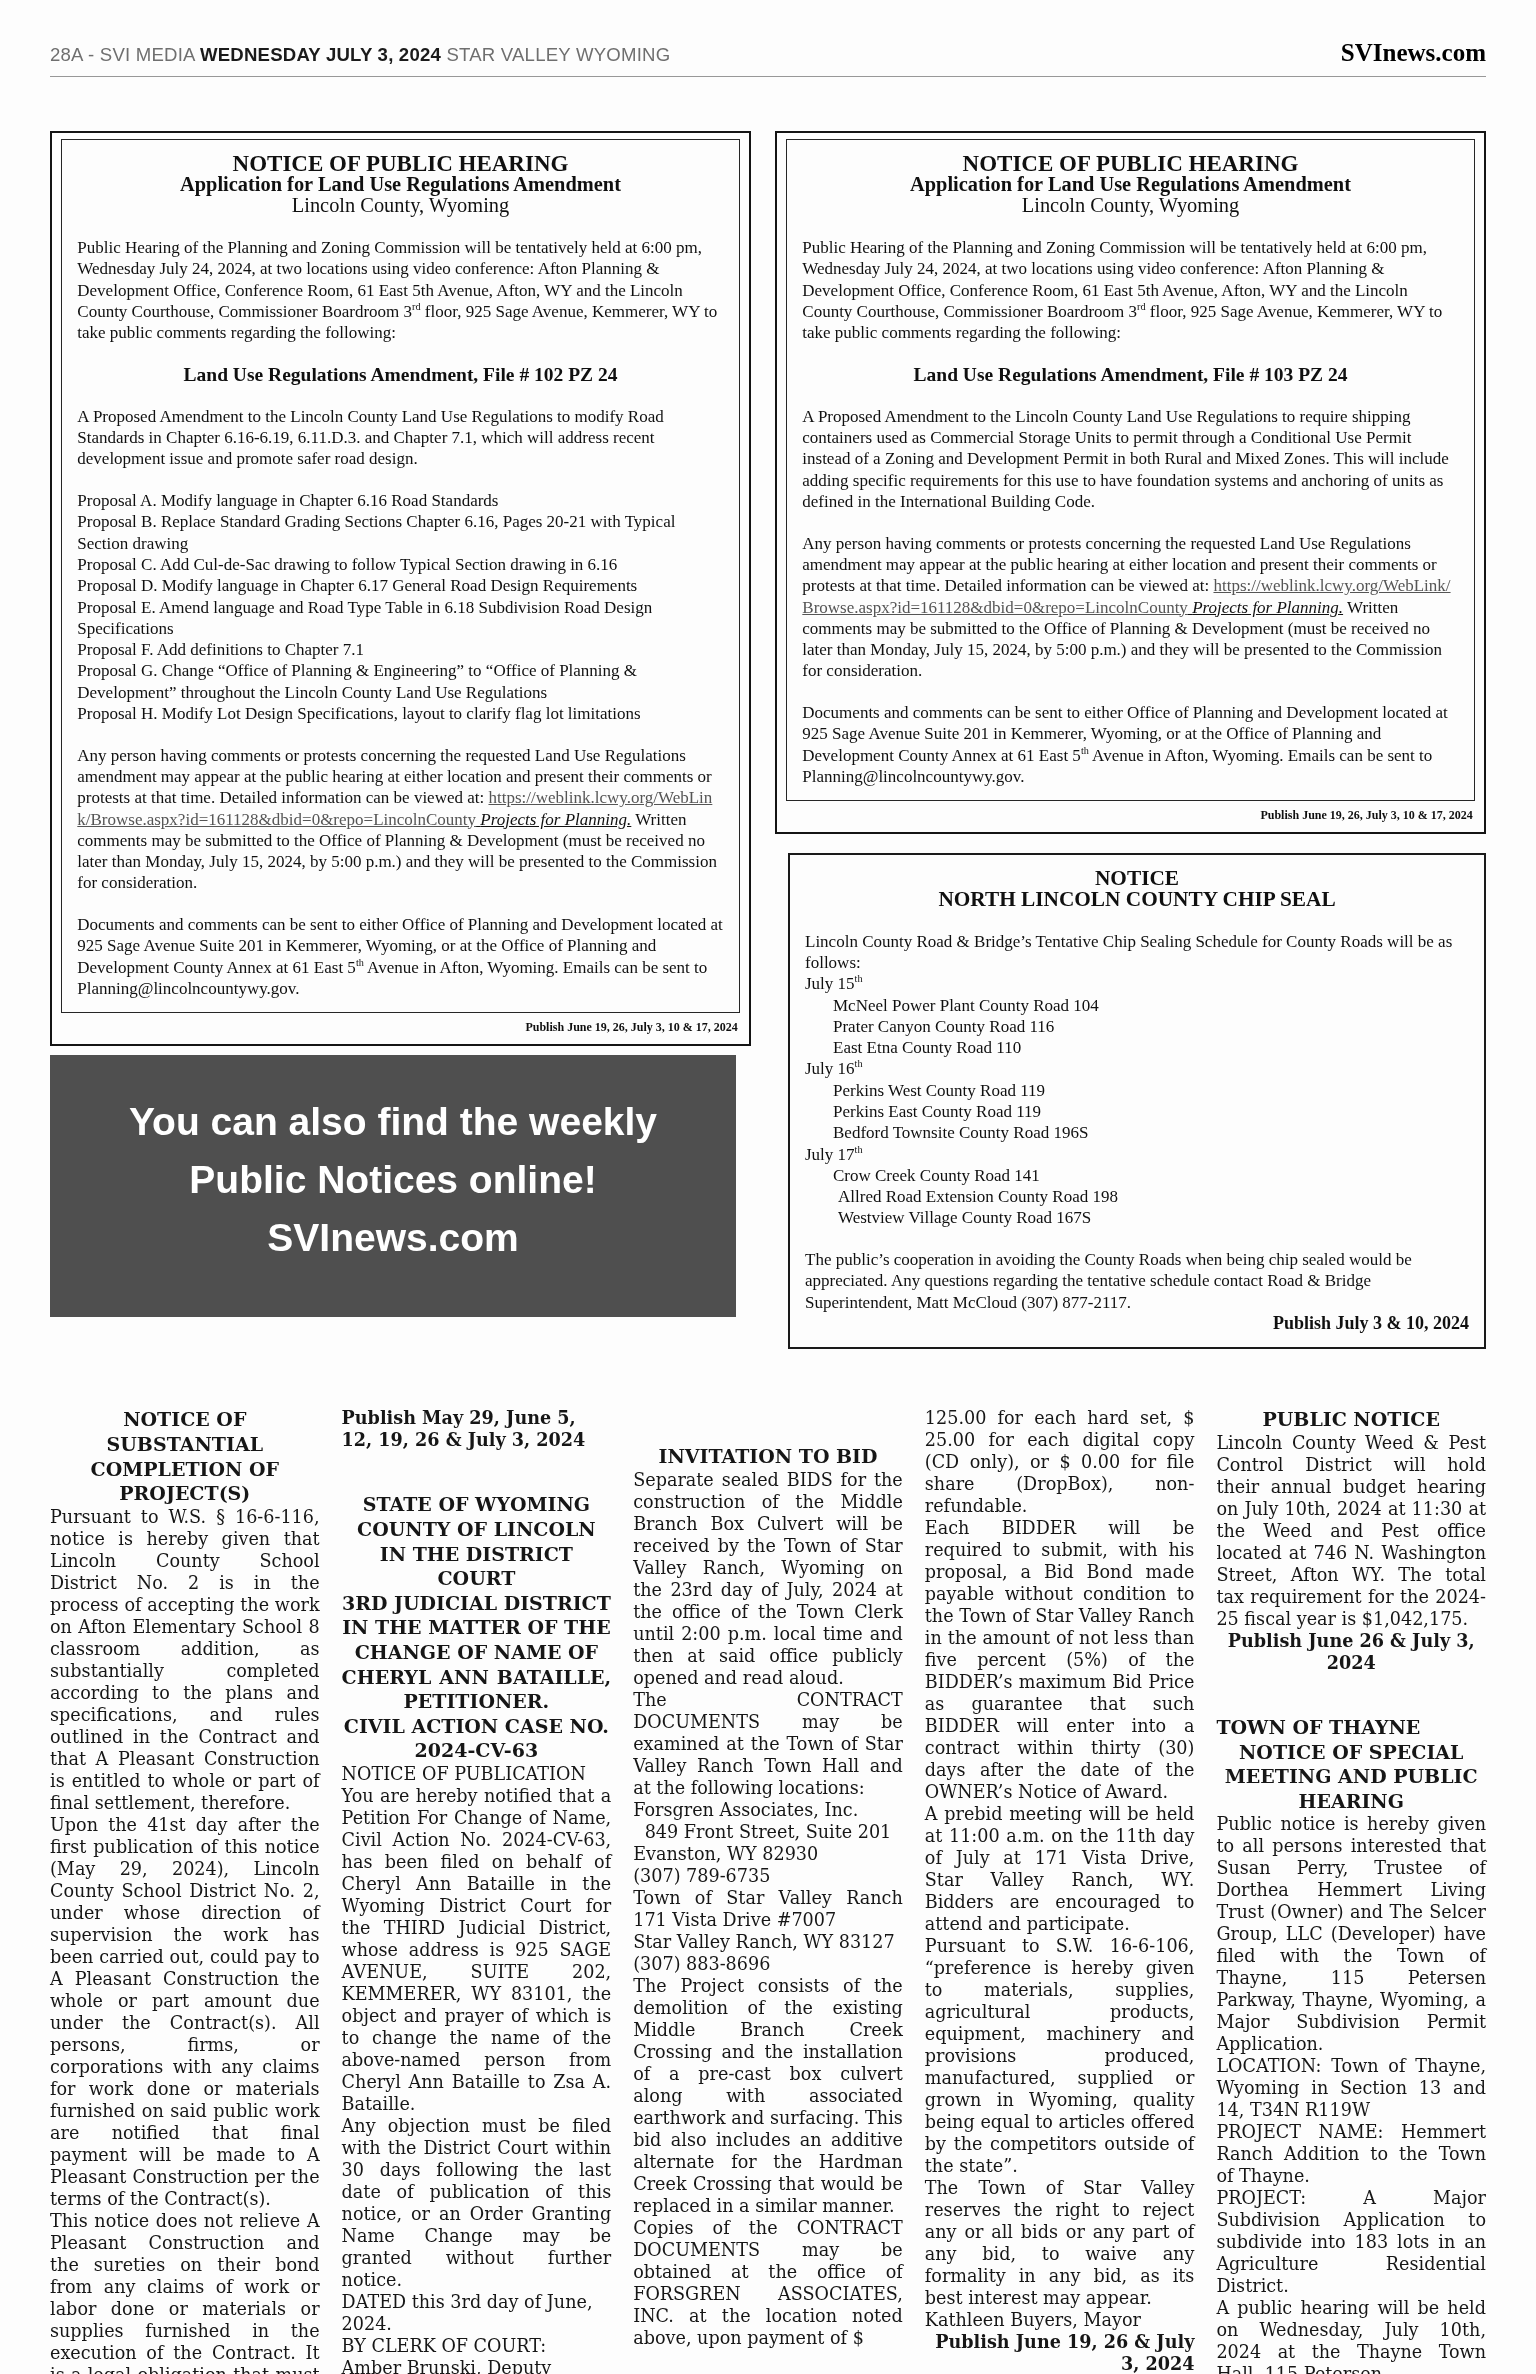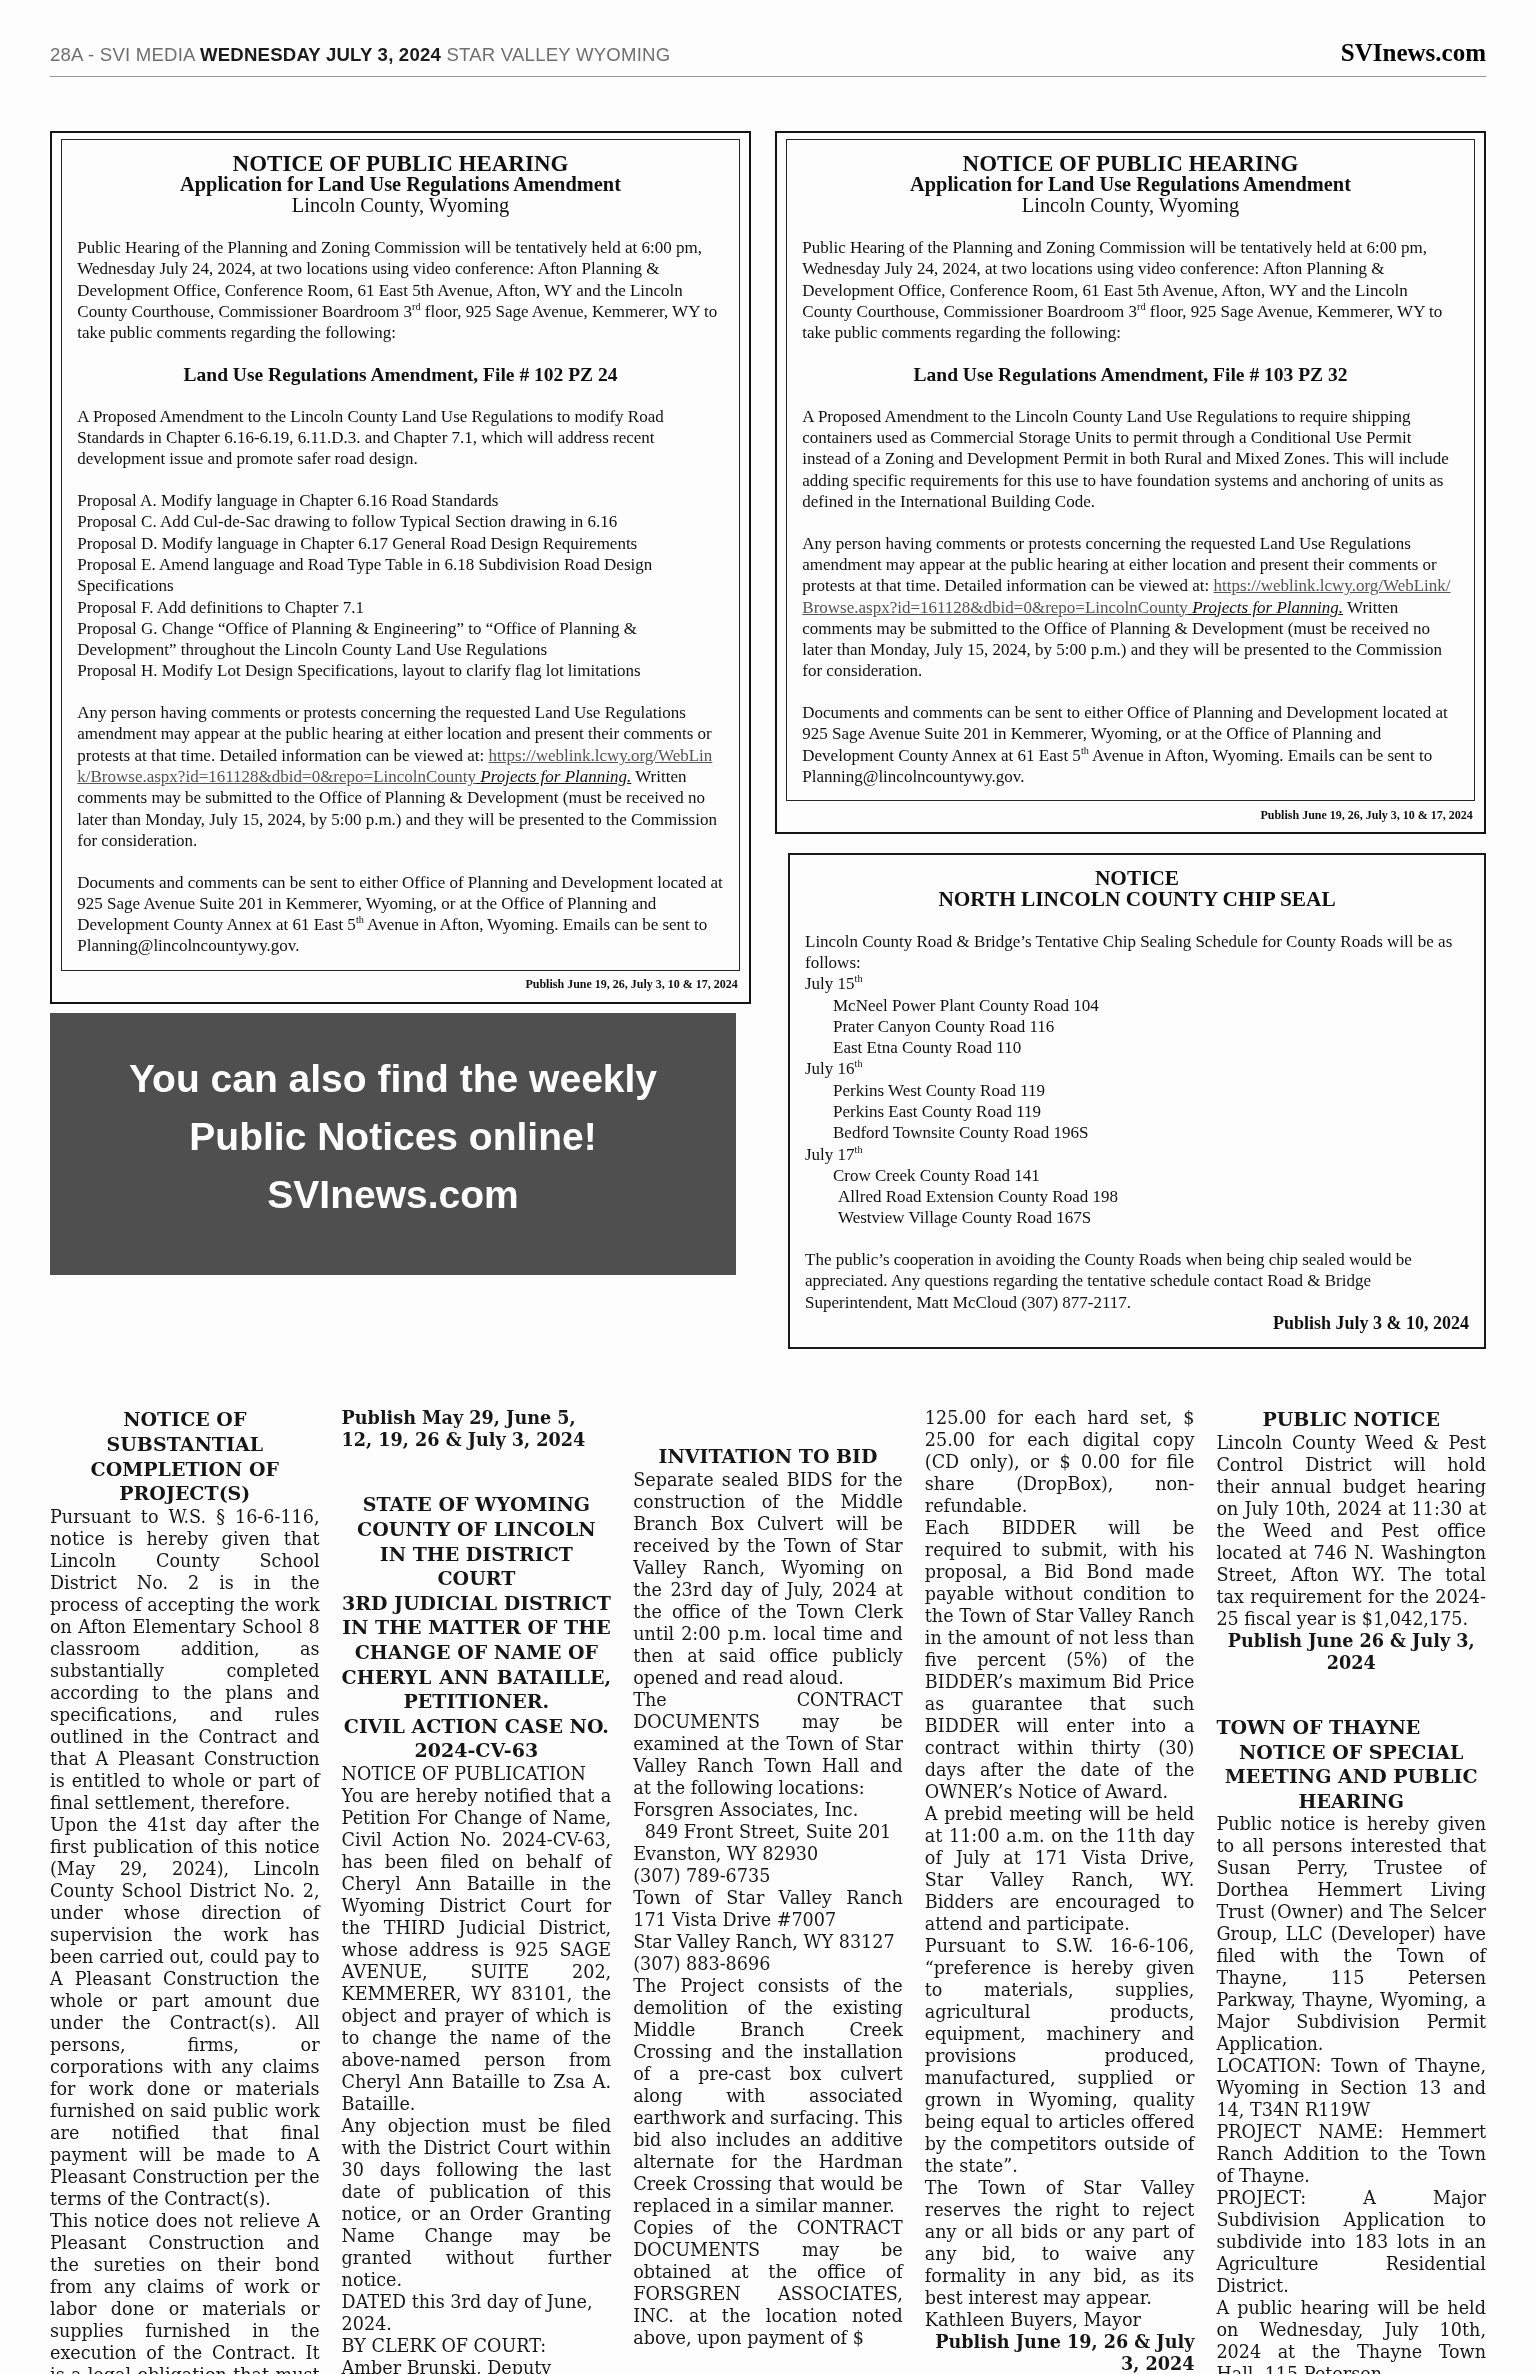--- a/index.html
+++ b/index.html
@@ -60,20 +60,21 @@
             <div class="blk h" style="text-align: center; font-weight: bold; font-size: 20.4px;"><span>Application for Land Use Regulations Amendment</span></div>
             <div class="blk h" style="text-align: center; font-size: 20.4px;"><span>Lincoln County, Wyoming</span></div>
             <div class="gap" style="height: 20.4px;"></div>
             <div class="blk p" style="text-align: left;"><span>Public Hearing of the Planning and Zoning Commission will be tentatively held at 6:00 pm, Wednesday July 24, 2024, at two locations using video conference:  Afton Planning &amp; Development Office, Conference Room, 61 East 5th Avenue, Afton, WY and the Lincoln County Courthouse, Commissioner Boardroom 3</span><sup>rd</sup><span> floor, 925 Sage Avenue, Kemmerer, WY to take public comments regarding the following:</span></div>
             <div class="gap" style="height: 20.4px;"></div>
             <div class="blk h" style="text-align: center; font-weight: bold; font-size: 19.5px;"><span>Land Use Regulations Amendment, File # 102 PZ 24</span></div>
             <div class="gap" style="height: 20.4px;"></div>
             <div class="blk p" style="text-align: left;"><span>A Proposed Amendment to the Lincoln County Land Use Regulations to modify Road Standards in Chapter 6.16-6.19, 6.11.D.3. and Chapter 7.1, which will address recent development issue and promote safer road design.</span></div>
             <div class="gap" style="height: 20.4px;"></div>
             <div class="blk p" style="text-align: left;"><span>Proposal A. Modify language in Chapter 6.16 Road Standards</span></div>
+            <div class="blk p" style="text-align: left;"><span>Proposal B. Replace Standard Grading Sections Chapter 6.16, Pages 20-21 with Typical Section drawing</span></div>
             <div class="blk p" style="text-align: left;"><span>Proposal C. Add Cul-de-Sac drawing to follow Typical Section drawing in 6.16</span></div>
             <div class="blk p" style="text-align: left;"><span>Proposal D. Modify language in Chapter 6.17 General Road Design Requirements</span></div>
             <div class="blk p" style="text-align: left;"><span>Proposal E. Amend language and Road Type Table in 6.18 Subdivision Road Design Specifications</span></div>
             <div class="blk p" style="text-align: left;"><span>Proposal F. Add definitions to Chapter 7.1</span></div>
             <div class="blk p" style="text-align: left;"><span>Proposal G. Change “Office of Planning &amp; Engineering” to “Office of Planning &amp; Development” throughout the Lincoln County Land Use Regulations</span></div>
             <div class="blk p" style="text-align: left;"><span>Proposal H. Modify Lot Design Specifications, layout to clarify flag lot limitations</span></div>
             <div class="gap" style="height: 20.4px;"></div>
             <div class="blk p" style="text-align: left;"><span>Any person having comments or protests concerning the requested Land Use Regulations amendment may appear at the public hearing at either location and present their comments or protests at that time.  Detailed information can be viewed at: </span><span class="url" style="text-decoration: underline;">https://weblink.lcwy.org/WebLink/Browse.aspx?id=161128&amp;dbid=0&amp;repo=LincolnCounty</span><span style="text-decoration: underline;"> </span><span style="font-style: italic; text-decoration: underline;">Projects for Planning.</span><span>  Written comments may be submitted to the Office of Planning &amp; Development (must be received no later than Monday, July 15, 2024, by 5:00 p.m.) and they will be presented to the Commission for consideration.</span></div>
             <div class="gap" style="height: 20.4px;"></div>
             <div class="blk p" style="text-align: left;"><span>Documents and comments can be sent to either Office of Planning and Development located at 925 Sage Avenue Suite 201 in Kemmerer, Wyoming, or at the Office of Planning and Development County Annex at 61 East 5</span><sup>th</sup><span> Avenue in Afton, Wyoming. Emails can be sent to Planning@lincolncountywy.gov.</span></div>
@@ -89,21 +90,21 @@
 
     <div class="right-col">
       <div class="outer-box">
         <div class="inner-box">
             <div class="blk h" style="text-align: center; font-weight: bold; font-size: 23px;"><span>NOTICE OF PUBLIC HEARING</span></div>
             <div class="blk h" style="text-align: center; font-weight: bold; font-size: 20.4px;"><span>Application for Land Use Regulations Amendment</span></div>
             <div class="blk h" style="text-align: center; font-size: 20.4px;"><span>Lincoln County, Wyoming</span></div>
             <div class="gap" style="height: 20.4px;"></div>
             <div class="blk p" style="text-align: left;"><span>Public Hearing of the Planning and Zoning Commission will be tentatively held at 6:00 pm, Wednesday July 24, 2024, at two locations using video conference:  Afton Planning &amp; Development Office, Conference Room, 61 East 5th Avenue, Afton, WY and the Lincoln County Courthouse, Commissioner Boardroom 3</span><sup>rd</sup><span> floor, 925 Sage Avenue, Kemmerer, WY to take public comments regarding the following:</span></div>
             <div class="gap" style="height: 20.4px;"></div>
-            <div class="blk h" style="text-align: center; font-weight: bold; font-size: 19.5px;"><span>Land Use Regulations Amendment, File # 103 PZ 32</span></div>
+            <div class="blk h" style="text-align: center; font-weight: bold; font-size: 19.5px;"><span>Land Use Regulations Amendment, File # 103 PZ 24</span></div>
             <div class="gap" style="height: 20.4px;"></div>
             <div class="blk p" style="text-align: left;"><span>A Proposed Amendment to the Lincoln County Land Use Regulations to require shipping containers used as Commercial Storage Units to permit through a Conditional Use Permit instead of a Zoning and Development Permit in both Rural and Mixed Zones. This will include adding specific requirements for this use to have foundation systems and anchoring of units as defined in the International Building Code.</span></div>
             <div class="gap" style="height: 20.4px;"></div>
             <div class="blk p" style="text-align: left;"><span>Any person having comments or protests concerning the requested Land Use Regulations amendment may appear at the public hearing at either location and present their comments or protests at that time.  Detailed information can be viewed at: </span><span class="url" style="text-decoration: underline;">https://weblink.lcwy.org/WebLink/Browse.aspx?id=161128&amp;dbid=0&amp;repo=LincolnCounty</span><span style="text-decoration: underline;"> </span><span style="font-style: italic; text-decoration: underline;">Projects for Planning.</span><span>  Written comments may be submitted to the Office of Planning &amp; Development (must be received no later than Monday, July 15, 2024, by 5:00 p.m.) and they will be presented to the Commission for consideration.</span></div>
             <div class="gap" style="height: 20.4px;"></div>
             <div class="blk p" style="text-align: left;"><span>Documents and comments can be sent to either Office of Planning and Development located at 925 Sage Avenue Suite 201 in Kemmerer, Wyoming, or at the Office of Planning and Development County Annex at 61 East 5</span><sup>th</sup><span> Avenue in Afton, Wyoming. Emails can be sent to Planning@lincolncountywy.gov.</span></div>
           </div>
         <div class="publish-below">Publish June 19, 26, July 3, 10 &amp; 17, 2024</div>
       </div>
       <div class="chip-box">

